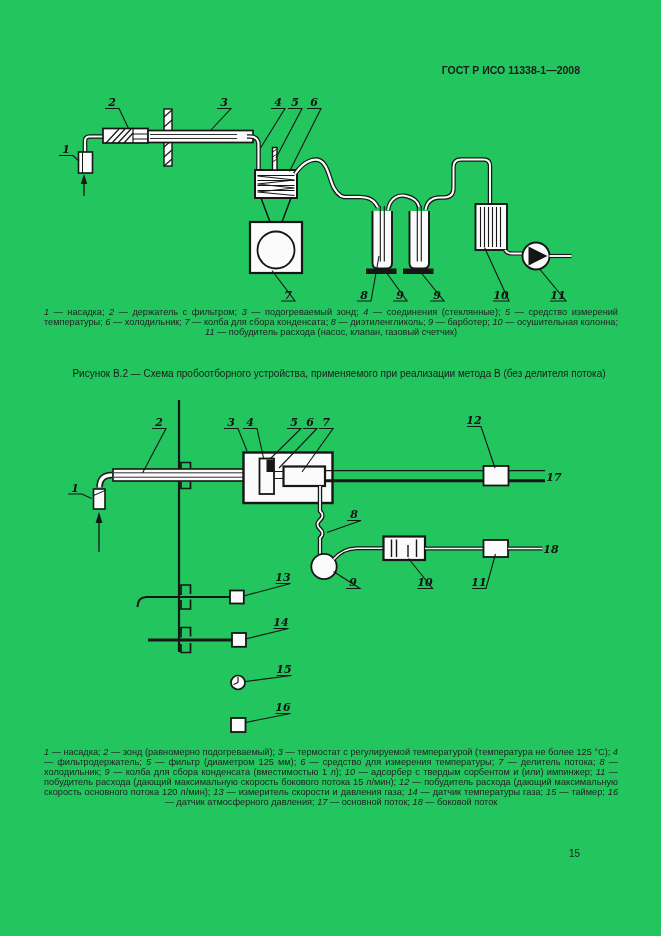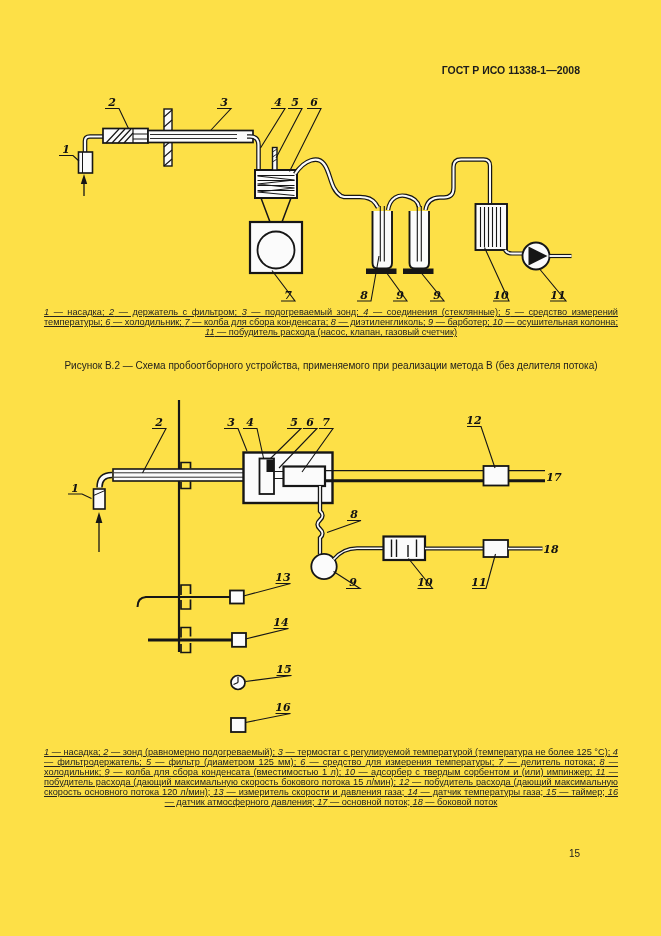--- a/index.html
+++ b/index.html
@@ -1,23 +1,23 @@
 <!DOCTYPE html>
 <html><head>
 <meta charset="utf-8">
 <style>
   html,body{margin:0;padding:0;background:#fbfbfb;}
-  .page{position:relative;width:661px;height:936px;background:#fde047;
+  .page{position:relative;width:661px;height:936px;background:#22c55e;
         font-family:"Liberation Sans",sans-serif;color:#1c1c1c;overflow:hidden;}
   .header{position:absolute;top:64px;right:81px;font-size:10.5px;font-weight:bold;}
   .fig{position:absolute;}
   .caption{position:absolute;left:44px;width:574px;font-size:9.2px;line-height:9.9px;
-           text-align:justify;text-align-last:center;-moz-text-align-last:center;color:#222;margin:0;text-decoration:underline;}
+           text-align:justify;text-align-last:center;-moz-text-align-last:center;color:#222;margin:0;}
   .caption i{font-style:italic;}
-  .figtitle{position:absolute;left:44px;width:574px;text-align:center;font-size:10px;color:#1c1c1c;margin:0;}
+  .figtitle{position:absolute;left:44px;width:574px;text-align:center;font-size:10px;color:#1c1c1c;margin:8px;}
   .pagenum{position:absolute;top:848px;left:569px;font-size:10px;}
   
   .s{stroke:#161616;fill:none;}
   .sf{stroke:#161616;fill:#fbfbfb;}
   .dk{fill:#161616;stroke:none;}
   .po{stroke:#161616;fill:none;}
   .pi{stroke:#fbfbfb;fill:none;}
   .ld{stroke:#161616;stroke-width:1.1;fill:none;}
   .cl{font:bold italic 11px "DejaVu Serif",serif;fill:#111;text-anchor:middle;}
 </style>

